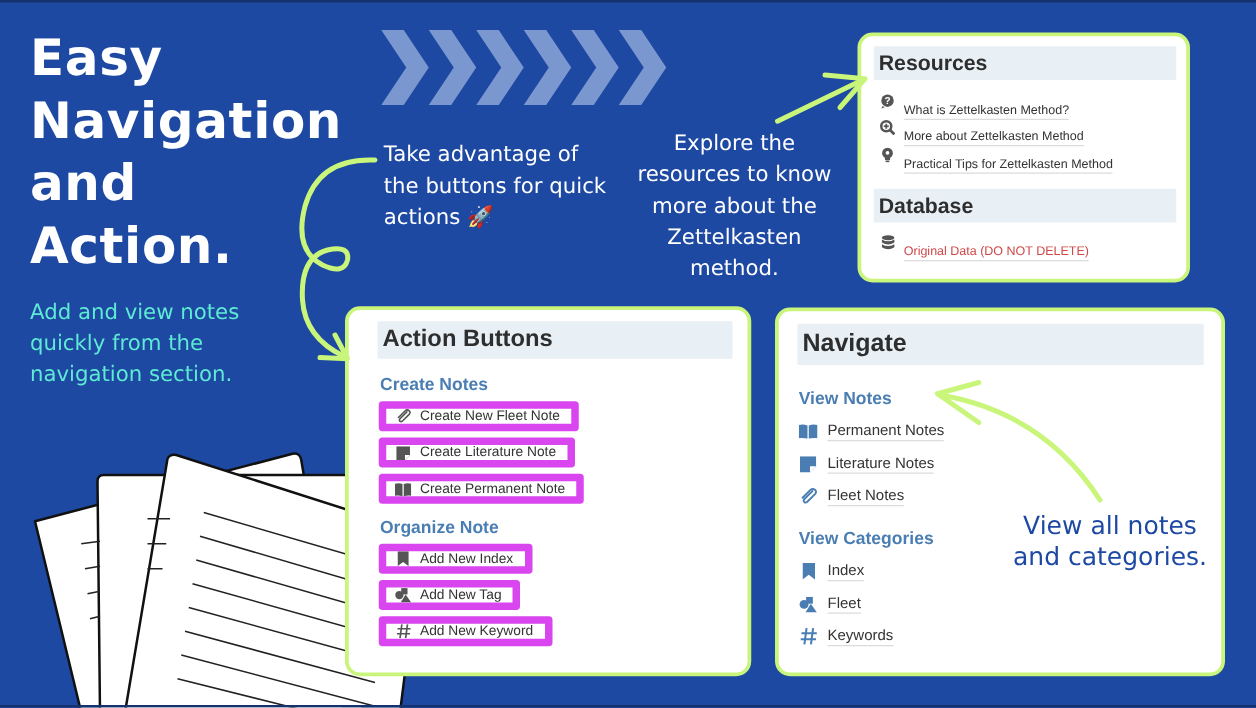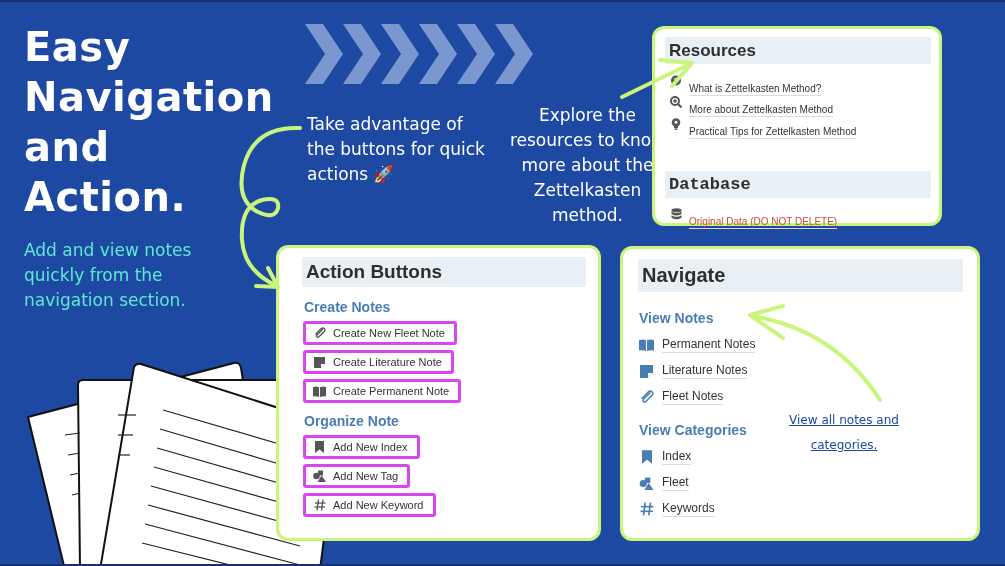--- a/index.html
+++ b/index.html
@@ -22,61 +22,61 @@
     color: #5eead4; font-family: "DejaVu Sans", sans-serif;
     font-size: 17px; line-height: 25px;
   }
   .callout {
     position: absolute; color: #ffffff; font-family: "DejaVu Sans", sans-serif;
     font-size: 17px; line-height: 25px;
   }
   .callout-actions { left: 307px; top: 112px; width: 180px; }
   .callout-resources { left: 500px; top: 103px; width: 175px; text-align: center; }
   .callout-navigate {
-    left: 764px; top: 408px; width: 160px; text-align: center;
-    color: #1d49a3; font-size: 12px; line-height: 25px; z-index: 5; text-decoration: underline;
+    left: 808px; top: 408px; width: 160px; text-align: center;
+    color: #1d49a3; font-size: 20px; line-height: 25px; z-index: 5;
   }
 
   .chevrons { position: absolute; left: 305px; top: 24px; width: 230px; height: 60px; }
 
   .card {
     position: absolute; background: #ffffff; border: 3px solid #c9f57a;
     border-radius: 12px;
   }
-  .card-resources { left: 652px; top: 26px; width: 290px; height: 200px; }
+  .card-resources { left: 686px; top: 26px; width: 266px; height: 200px; }
   .card-actions { left: 276px; top: 245px; width: 325px; height: 296px; z-index: 3; padding-left: 15px; }
   .card-navigate { left: 620px; top: 246px; width: 360px; height: 295px; }
 
   .card-header {
     background: #e8f0f6; color: #2e2e2e; font-weight: bold;
     padding: 0 4px; border-radius: 1px;
   }
   .card-resources .card-header { margin: 8px 8px 0 10px; height: 27px; line-height: 27px; font-size: 17px; }
-  .card-resources .card-header.db { margin-top: 36px; font-family: Liberation Mono, monospace; }
+  .card-resources .card-header.db { margin-top: 16px; }
   .card-actions .card-header { margin: 9px 12px 0 8px; height: 30px; line-height: 30px; font-size: 19px; }
   .card-navigate .card-header { margin: 10px 14px 0 15px; height: 33px; line-height: 33px; font-size: 20px; }
 
   .res-list { margin: 6px 0 0 14px; }
   .res-item {
     display: flex; align-items: center; height: 21.5px; font-size: 10px; color: #333;
   }
   .res-item .ic { width: 14px; height: 14px; margin-right: 6px; display: inline-flex; align-items: center; justify-content: center; }
   .res-item .lbl { border-bottom: 1px solid #dcdcdc; line-height: 13px; margin-top: 16px; }
   .res-item.danger .lbl { color: #d04747; }
 
   .section-title {
     color: #4a7eb3; font-weight: bold; font-size: 14px;
   }
   .card-actions .section-title { margin: 12px 0 6px 10px; }
   .card-actions .section-title.second { margin-top: 10px; }
 
   .btn {
     display: flex; align-items: center; width: fit-content;
     margin: 0 0 5px 9px; height: 24px; padding: 0 9px 0 7px;
-    border: 3px solid #d946ef; border-radius: 3px; background: #fff;
+    border: 6px solid #d946ef; border-radius: 3px; background: #fff;
     color: #333; font-size: 11px; cursor: pointer;
   }
   .btn .ic { width: 13px; height: 13px; margin-right: 7px; display: inline-flex; align-items: center; justify-content: center; }
 
   .card-navigate .section-title { margin: 18px 0 6px 16px; }
   .card-navigate .section-title.second { margin-top: 12px; }
   .nav-item {
     display: flex; align-items: center; height: 26px; margin-left: 16px;
     font-size: 12px; color: #333; cursor: pointer;
   }

